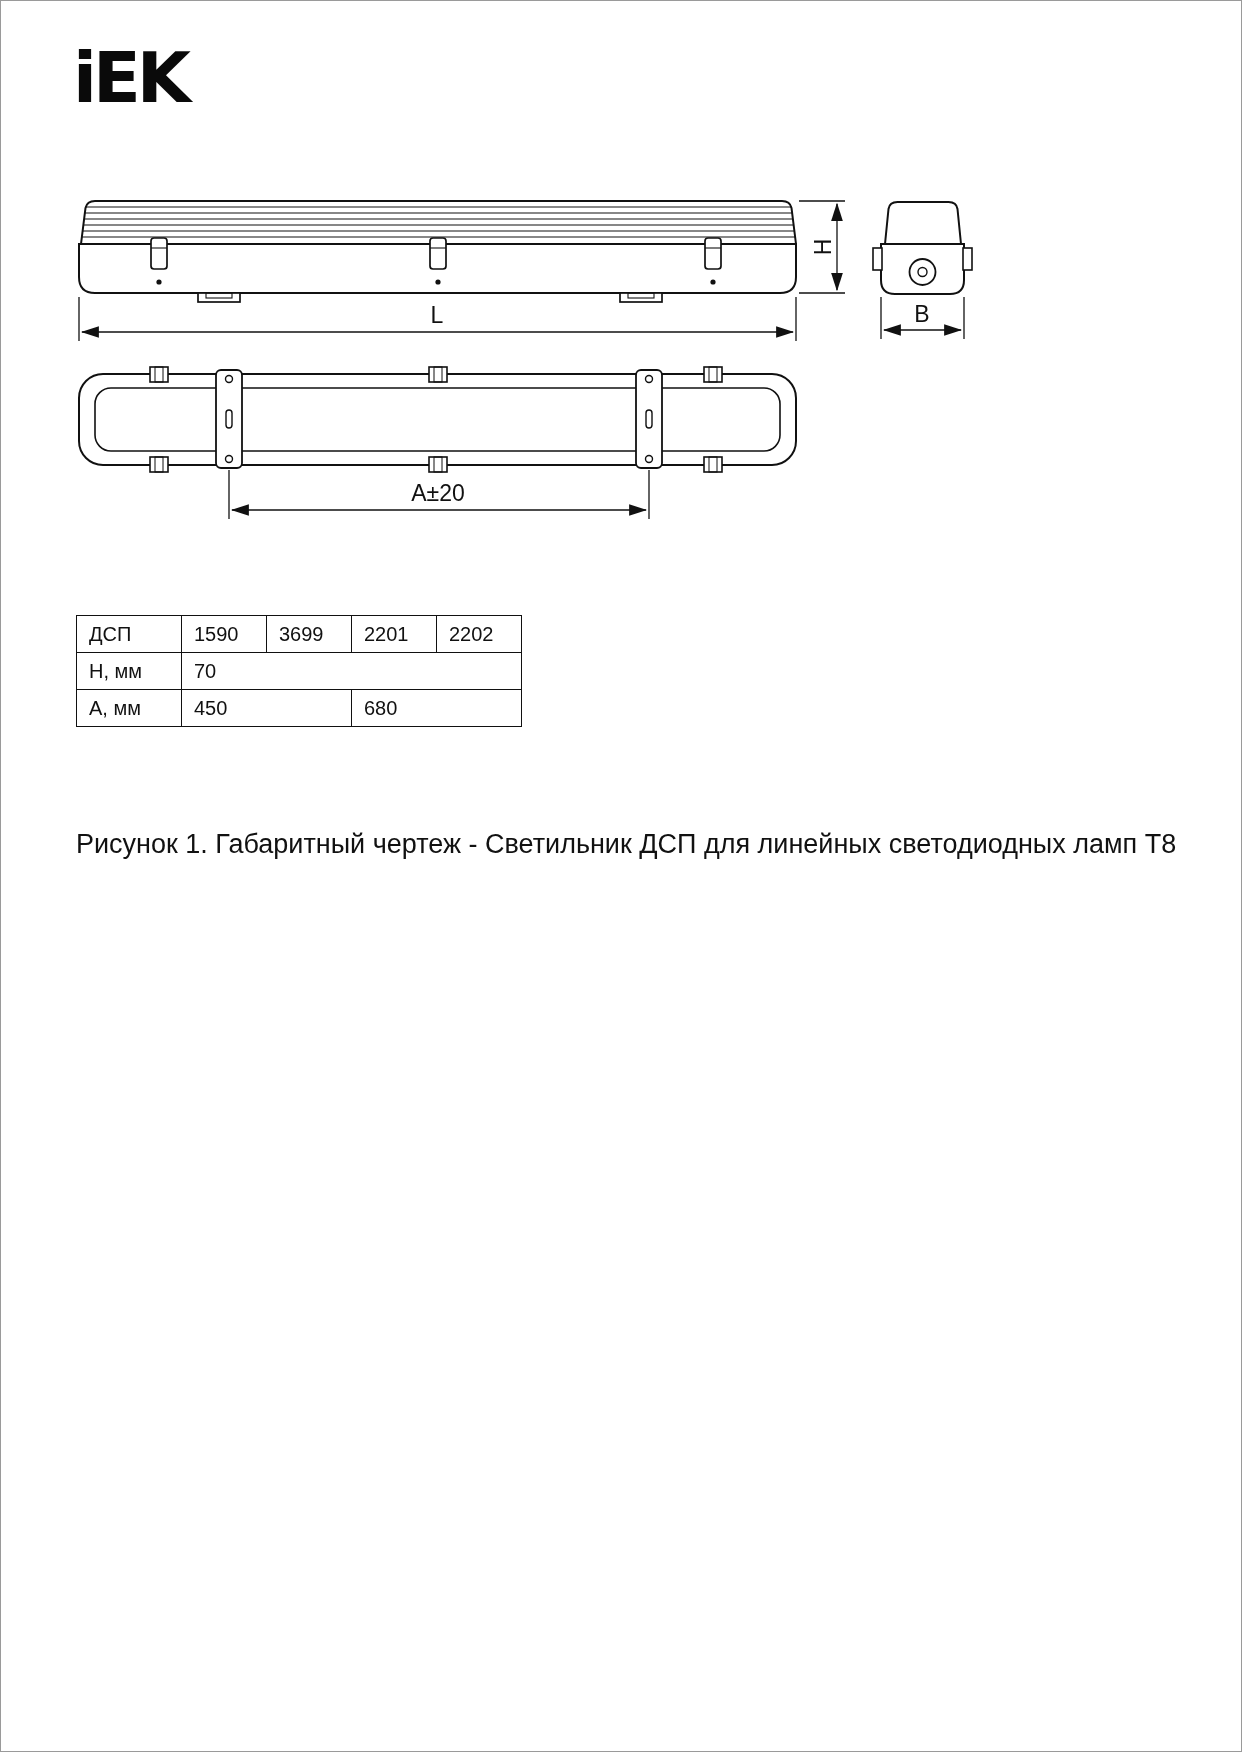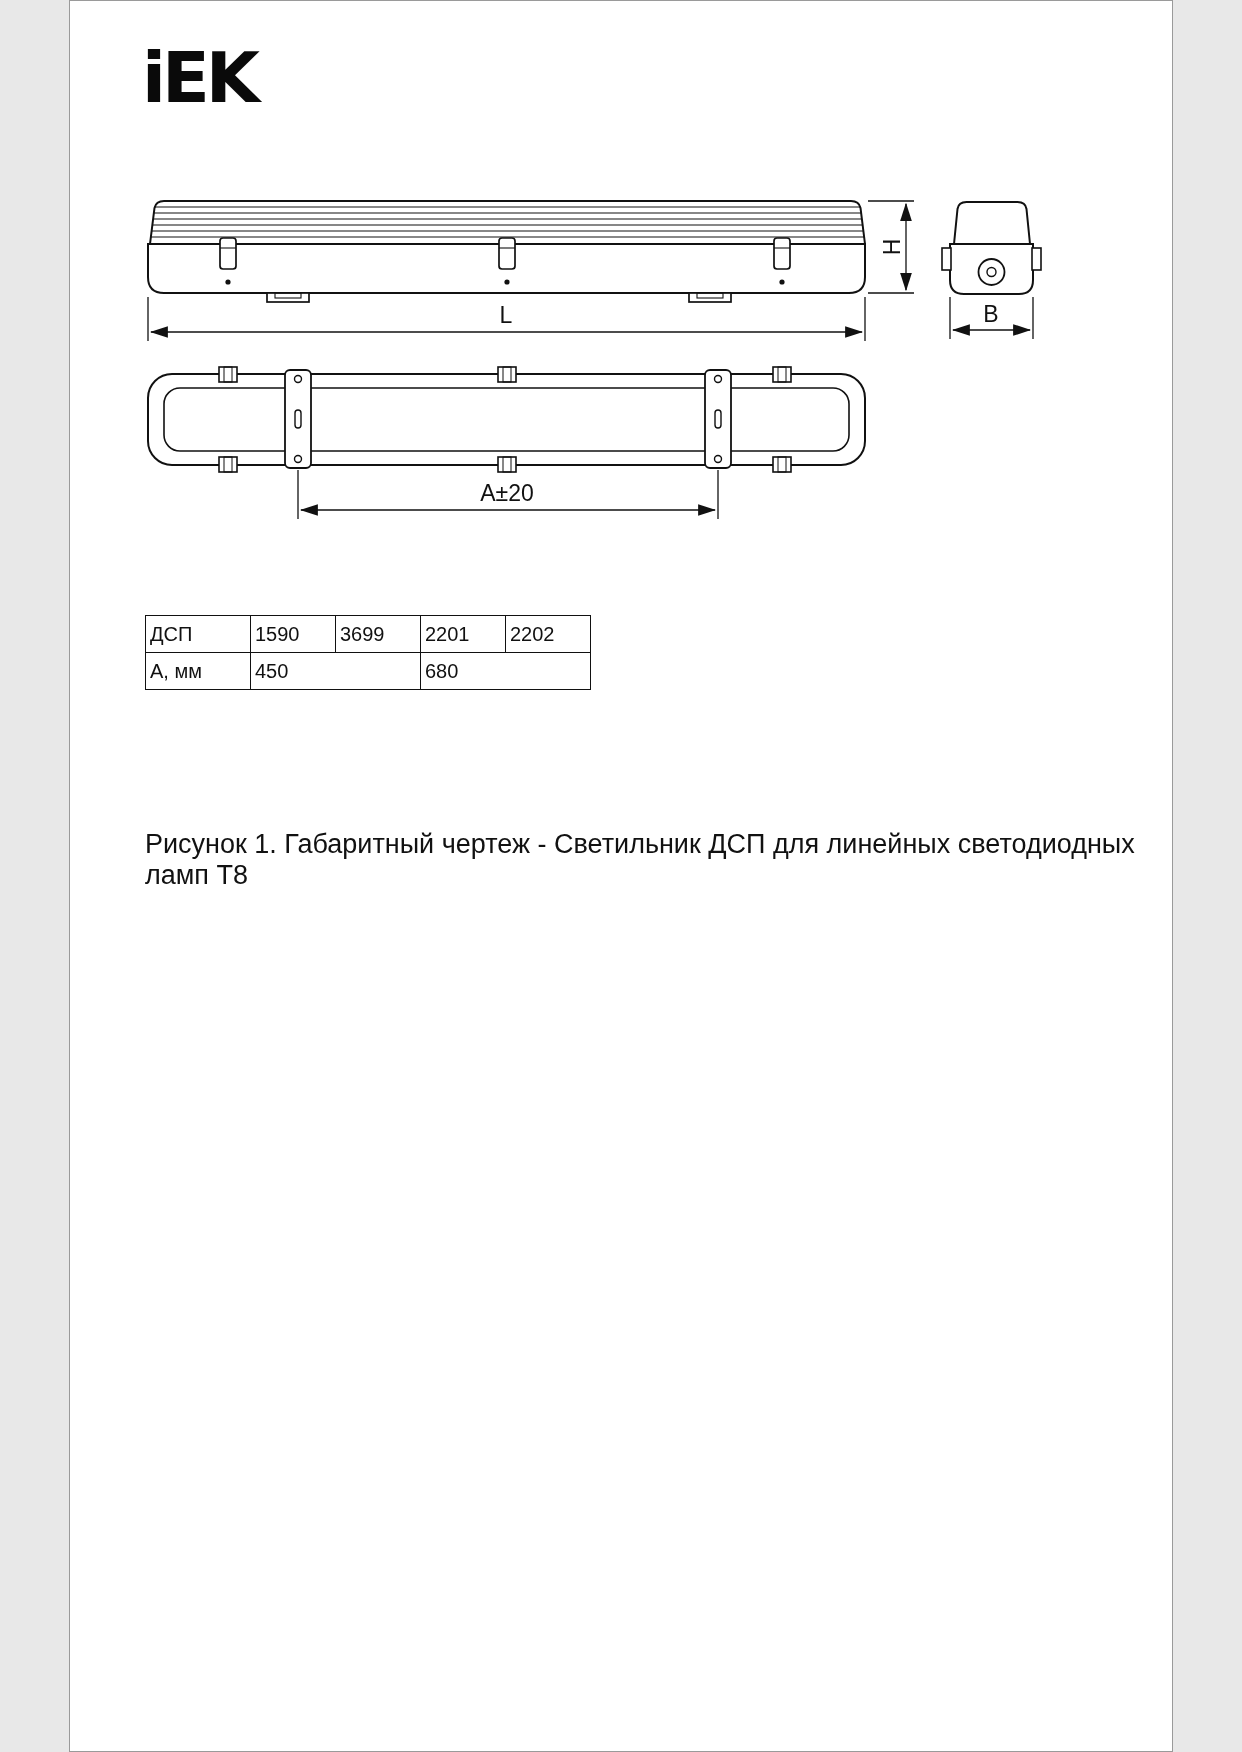--- a/index.html
+++ b/index.html
@@ -1,20 +1,20 @@
 <!DOCTYPE html>
 <html><head>
 <meta charset="utf-8">
 <style>
   * { margin: 0; padding: 0; box-sizing: border-box; }
   html, body { background: #e8e8e8; }
   body { font-family: "Liberation Sans", sans-serif; }
   .page {
     position: relative;
-    width: 1104px;
+    width: 1242px;
     height: 1752px;
     margin: 0 auto;
     background: #ffffff;
     border: 1px solid #9a9a9a;
     overflow: hidden;
     color: #111;
   }
   .logo {
     position: absolute;
     left: 72px;
@@ -39,21 +39,21 @@
   .dims-table {
     position: absolute;
     left: 75px;
     top: 614px;
     border-collapse: collapse;
     font-size: 20px;
     color: #111;
   }
   .dims-table td {
     border: 1.5px solid #111;
-    padding: 0 4px;
+    padding: 0 12px;
     height: 37px;
     vertical-align: middle;
     text-align: left;
     white-space: nowrap;
   }
   .caption {
     position: absolute;
     left: 75px;
     top: 828px;
     font-size: 27px;
@@ -190,20 +190,24 @@
     </colgroup>
     <tbody>
       <tr>
         <td>ДСП</td>
         <td>1590</td>
         <td>3699</td>
         <td>2201</td>
         <td>2202</td>
       </tr>
       <tr>
+        <td>Н, мм</td>
+        <td colspan="4">70</td>
+      </tr>
+      <tr>
         <td>А, мм</td>
         <td colspan="2">450</td>
         <td colspan="2">680</td>
       </tr>
     </tbody>
   </table>
 
   <div class="caption">Рисунок 1. Габаритный чертеж - Светильник ДСП для линейных светодиодных ламп Т8</div>
 
 </div>

